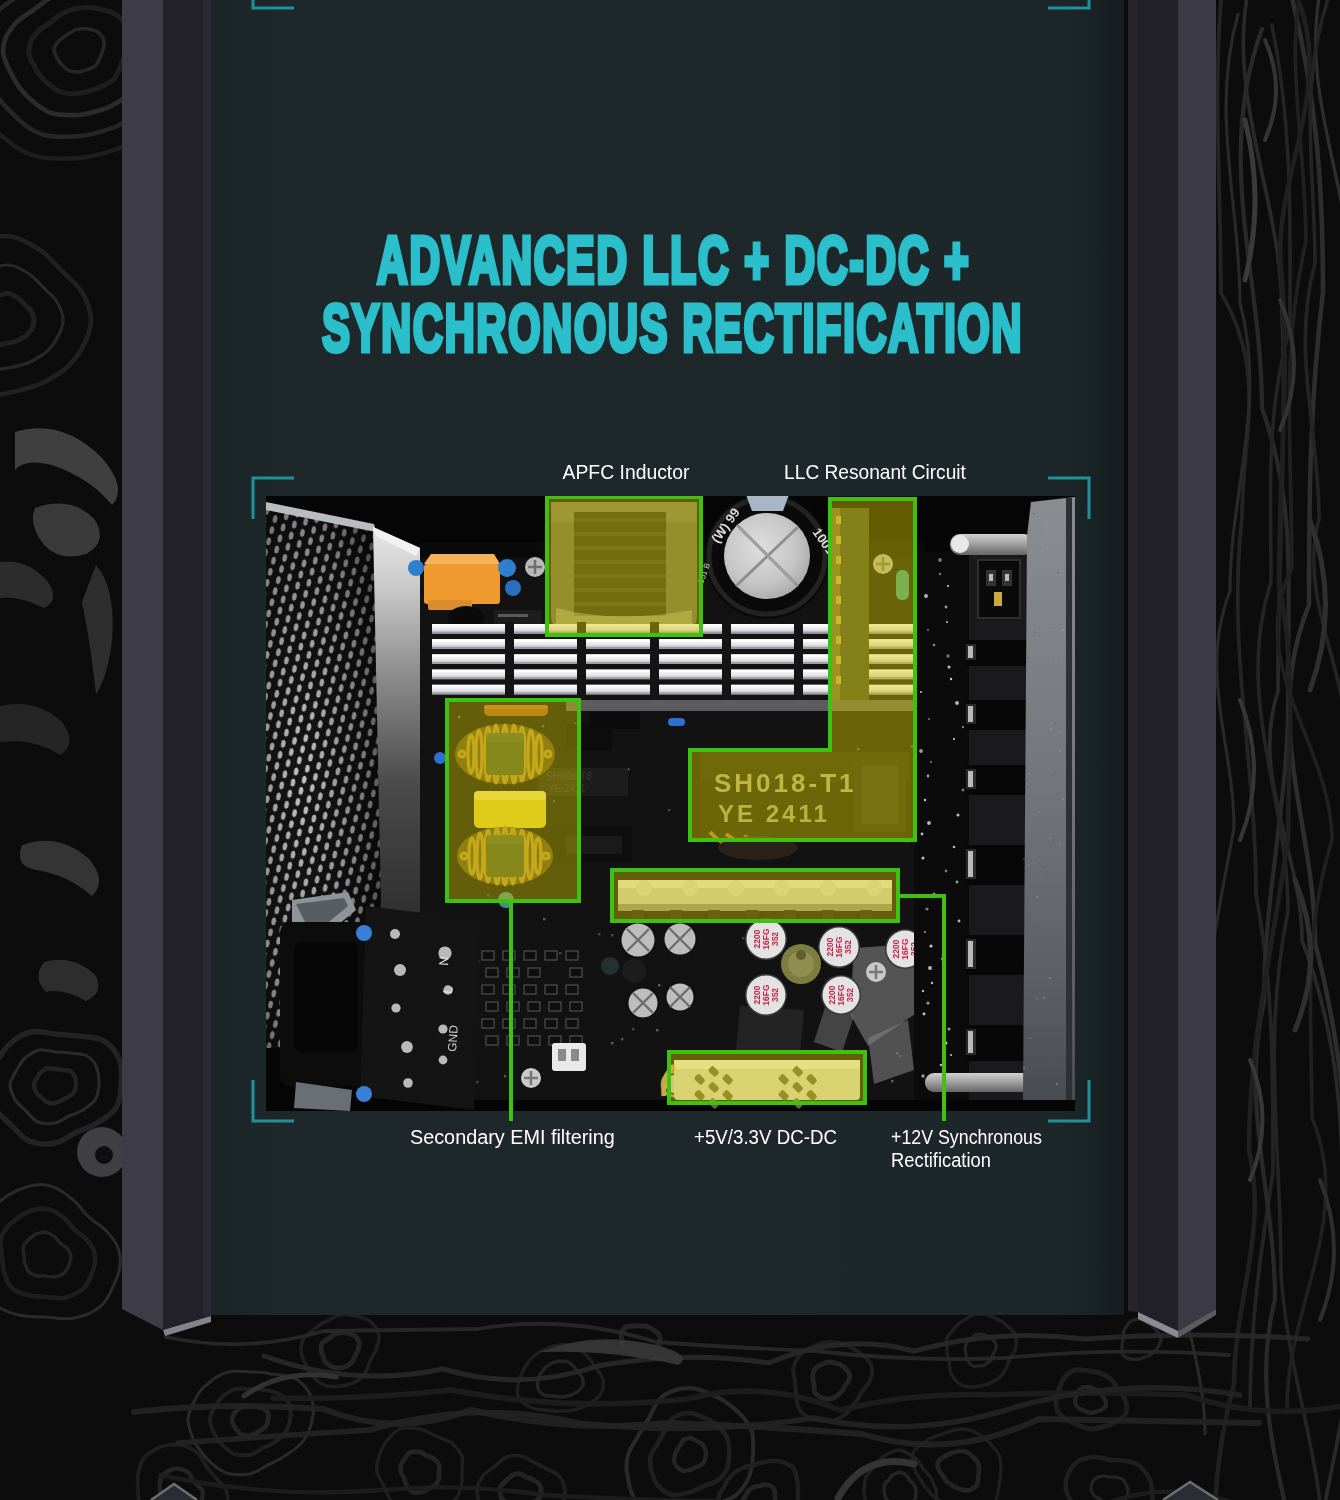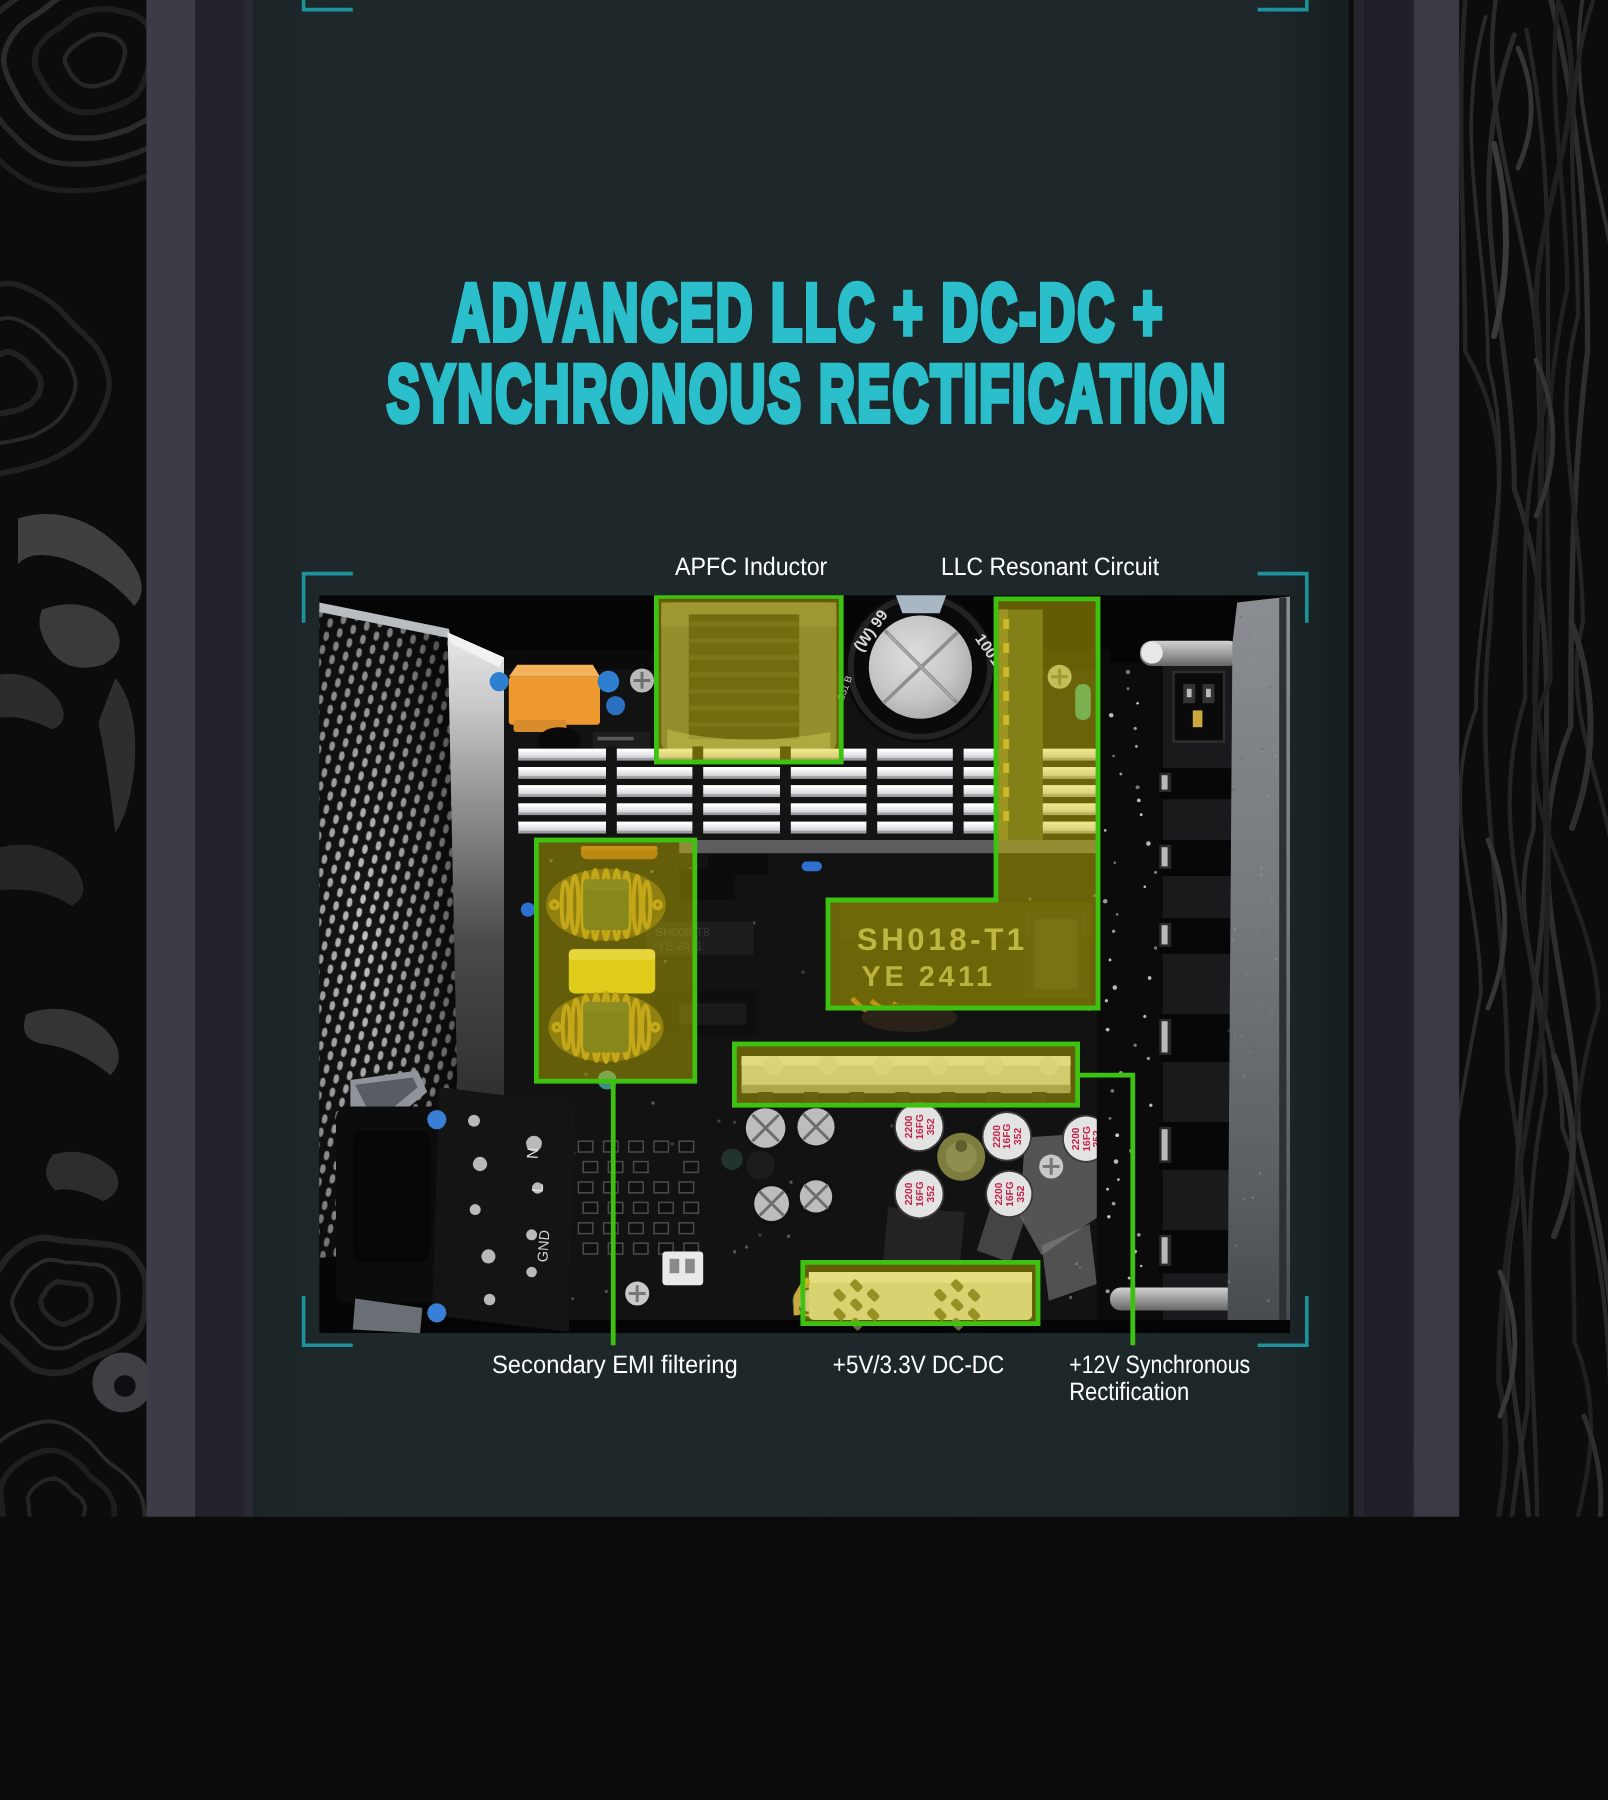--- a/index.html
+++ b/index.html
@@ -1,16 +1,16 @@
 <!DOCTYPE html>
 <html><head>
 <meta charset="utf-8">
 <style>
 html,body{margin:0;padding:0;background:#0b0b0b;}
-#page{position:relative;width:1340px;height:1264px;overflow:hidden;font-family:"Liberation Sans",sans-serif;}
+#page{position:relative;width:1340px;height:1500px;overflow:hidden;font-family:"Liberation Sans",sans-serif;}
 </style>
 </head>
 <body>
 <div id="page">
 <svg width="1340" height="1500" viewBox="0 0 1340 1500">
 <defs>
 <linearGradient id="panelg" x1="0" y1="0" x2="1" y2="0">
 <stop offset="0" stop-color="#1b2527"></stop>
           <stop offset="0.08" stop-color="#1e282a"></stop>
           <stop offset="0.5" stop-color="#1e282a"></stop>

